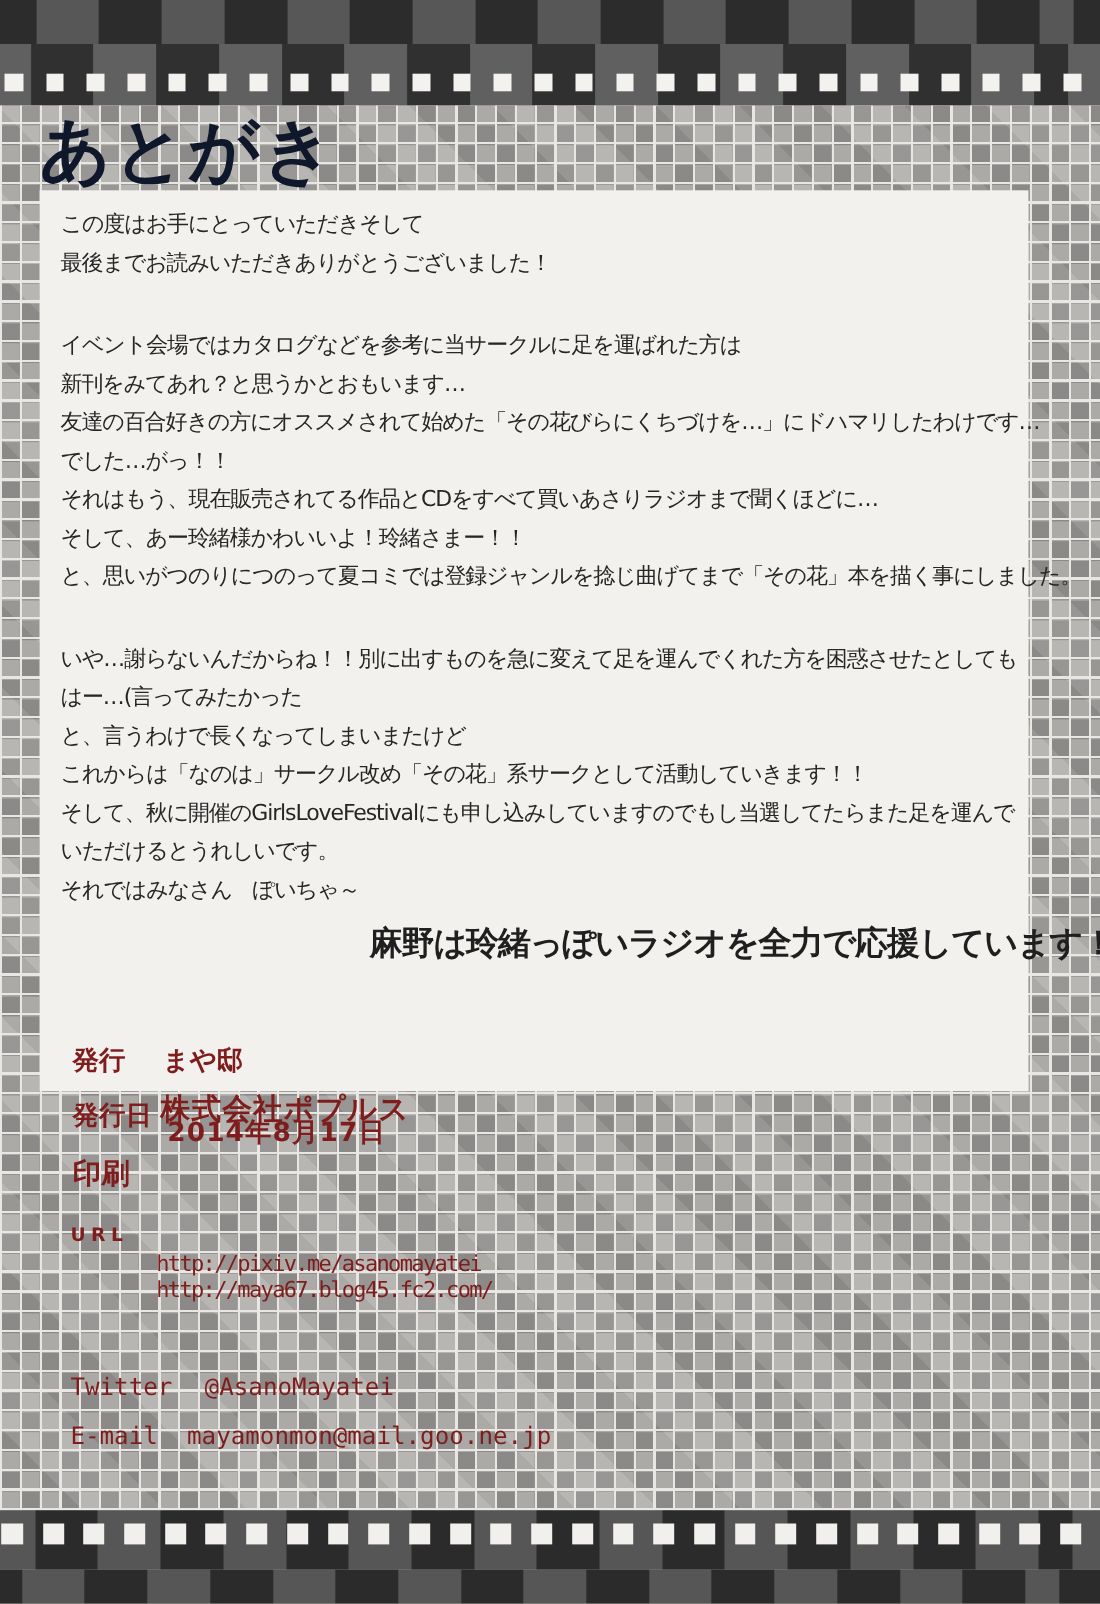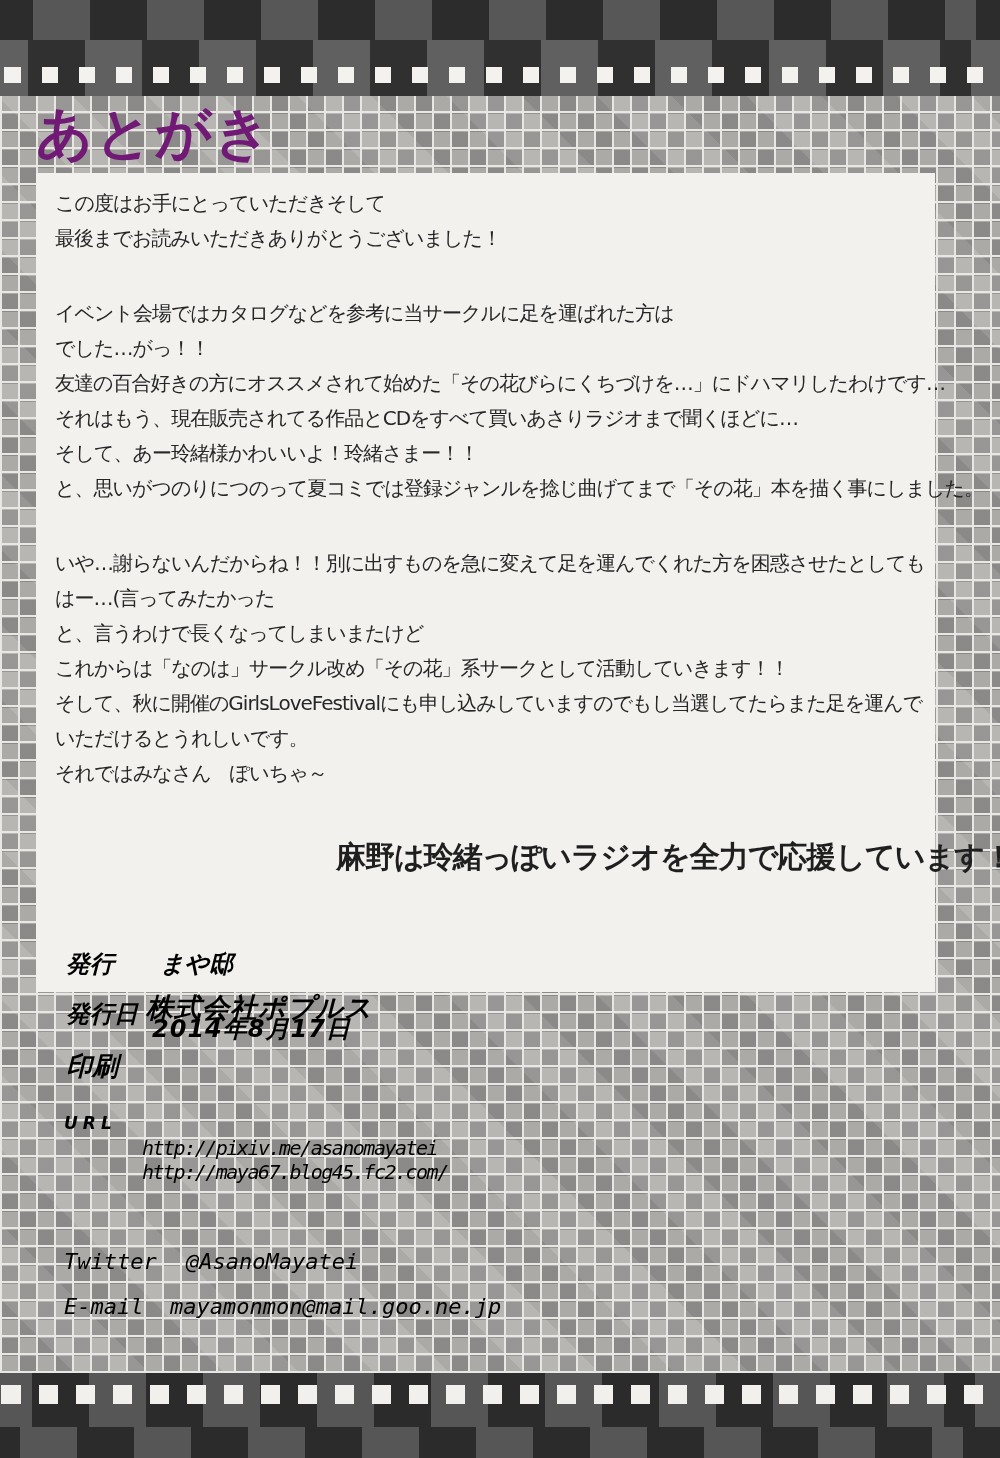--- a/index.html
+++ b/index.html
@@ -43,22 +43,22 @@
   .band-bottom .row2{position:absolute;left:0;top:54px;width:100%;height:31px;
     background:repeating-linear-gradient(90deg,#2b2b2b 0 57px,#565656 57px 114px);
     background-position:-37px 0;}
   .band-bottom .holes{position:absolute;left:0;top:12px;width:100%;height:19px;
     background:repeating-linear-gradient(90deg,#f2f0ed 0 19px,transparent 19px 37px);
     background-position:2px 0;}
 
   
   .page-title{
     position:absolute;left:36px;top:102px;
-    font-size:56px;font-weight:900;line-height:1.1;
-    color:#701a75;letter-spacing:2px;
+    font-size:64px;font-weight:900;line-height:1.1;
+    color:#0f172a;letter-spacing:2px;
   }
 
   
   .panel{
     position:absolute;left:36px;top:173px;width:899px;height:819px;
     background:#f2f1ee;
     box-sizing:border-box;
     padding:13px 14px 0 19px;
     color:#262626;
   }
@@ -68,21 +68,21 @@
     white-space:nowrap;overflow:visible;
   }
   .panel .gap{margin-top:40px;}
   .side-note{
     position:absolute;left:300px;top:664px;
     font-size:30px;font-weight:600;letter-spacing:-1px;
     white-space:nowrap;color:#1f1f1f;
   }
 
   
-  .colo{position:absolute;white-space:nowrap;color:#000000;font-style:italic;}
+  .colo{position:absolute;white-space:nowrap;color:#7f1d1d;}
   .jp-label{font-size:24px;font-weight:600;}
   .jp-value{font-size:24px;font-weight:600;}
   .print-label{font-size:26px;font-weight:700;}
   .print-value{font-size:27px;font-weight:700;letter-spacing:1px;}
   .url-label{font-size:17px;font-weight:600;letter-spacing:5px;}
   .mono-narrow{font-family:"DejaVu Sans Mono","Liberation Mono",monospace;
     font-size:20px;letter-spacing:-1.5px;}
   .mono{font-family:"DejaVu Sans Mono","Liberation Mono",monospace;
     font-size:22px;letter-spacing:0;}
 </style>
@@ -104,37 +104,38 @@
     <div class="row2"></div>
     <div class="holes"></div>
   </div>
 
   <div class="page-title">あとがき</div>
 
   <div class="panel">
     <div class="line">この度はお手にとっていただきそして</div>
     <div class="line">最後までお読みいただきありがとうございました！</div>
     <div class="line gap">イベント会場ではカタログなどを参考に当サークルに足を運ばれた方は</div>
+    <div class="line">新刊をみてあれ？と思うかとおもいます…</div>
+    <div class="line">友達の百合好きの方にオススメされて始めた「その花びらにくちづけを…」にドハマリしたわけです…</div>
     <div class="line">でした…がっ！！</div>
-    <div class="line">友達の百合好きの方にオススメされて始めた「その花びらにくちづけを…」にドハマリしたわけです…</div>
     <div class="line">それはもう、現在販売されてる作品とCDをすべて買いあさりラジオまで聞くほどに…</div>
     <div class="line">そして、あー玲緒様かわいいよ！玲緒さまー！！</div>
     <div class="line">と、思いがつのりにつのって夏コミでは登録ジャンルを捻じ曲げてまで「その花」本を描く事にしました。</div>
     <div class="line gap">いや…謝らないんだからね！！別に出すものを急に変えて足を運んでくれた方を困惑させたとしても</div>
     <div class="line">はー…(言ってみたかった</div>
     <div class="line">と、言うわけで長くなってしまいまたけど</div>
     <div class="line">これからは「なのは」サークル改め「その花」系サークとして活動していきます！！</div>
     <div class="line">そして、秋に開催のGirlsLoveFestivalにも申し込みしていますのでもし当選してたらまた足を運んで</div>
     <div class="line">いただけるとうれしいです。</div>
     <div class="line">それではみなさん　ぽいちゃ～</div>
     <div class="side-note">麻野は玲緒っぽいラジオを全力で応援しています！！</div>
   </div>
 
   <div class="colo jp-label" style="left:66px;top:948px;">発行</div>
-  <div class="colo jp-value" style="left:160px;top:948px;">まや邸</div>
+  <div class="colo jp-value" style="left:148px;top:948px;">まや邸</div>
 
   <div class="colo jp-label" style="left:66px;top:998px;">発行日</div>
   <div class="colo jp-value" style="left:152px;top:998px;letter-spacing:1px;margin-top:15px;">2014年8月17日</div>
 
   <div class="colo print-label" style="left:66px;top:1049px;">印刷</div>
   <div class="colo print-value" style="left:146px;top:990px;">株式会社ポプルス</div>
 
   <div class="colo url-label" style="left:64px;top:1113px;">URL</div>
   <div class="colo mono-narrow" style="left:142px;top:1136px;">http://pixiv.me/asanomayatei</div>
   <div class="colo mono-narrow" style="left:142px;top:1160px;">http://maya67.blog45.fc2.com/</div>

